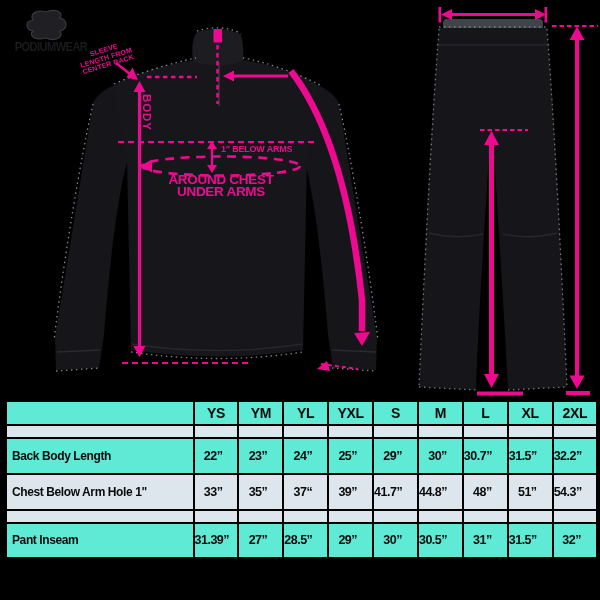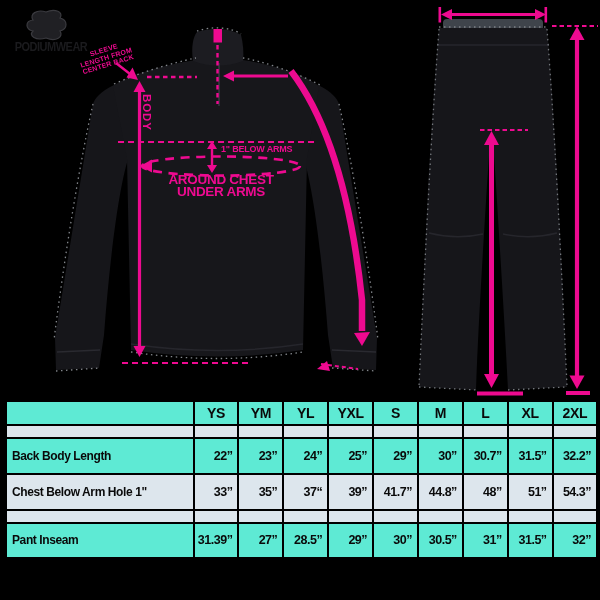--- a/index.html
+++ b/index.html
@@ -22,21 +22,21 @@
              background:#5eead4;table-layout:fixed;border:3px solid #000;}
   table.size th,table.size td{border:2px solid #000;padding:0;color:#0a0a0a;
              font-weight:bold;overflow:hidden;}
   table.size thead tr{height:24px;}
   table.size tbody tr{height:36px;}
   table.size tr.spacer{height:13px;}
   table.size tr.spacer td{background:var(--shade);}
   table.size tr.shade td{background:var(--shade);}
   table.size th{font-size:14px;text-align:center;letter-spacing:-.3px;}
   table.size td.label{font-size:12px;text-align:left;padding-left:5px;letter-spacing:-.4px;}
-  table.size td.val{font-size:12.5px;text-align:right;padding-right:5px;letter-spacing:-.5px;}
+  table.size td.val{font-size:12.5px;text-align:right;padding-right:15px;letter-spacing:-.5px;}
 </style>
 </head>
 <body>
 
 <div class="stage">
 
   <svg width="600" height="398" viewBox="0 0 600 398">
 
     <path d="M46,12 C37,9 29,14 33,20 C25,21 25,29 33,31 C28,36 36,41 46,38 C56,42 64,37 60,31 C68,29 68,20 60,18 C64,12 55,8 46,12 Z" fill="#202024" stroke="#3a3a3f" stroke-width="1.2"></path>
 

